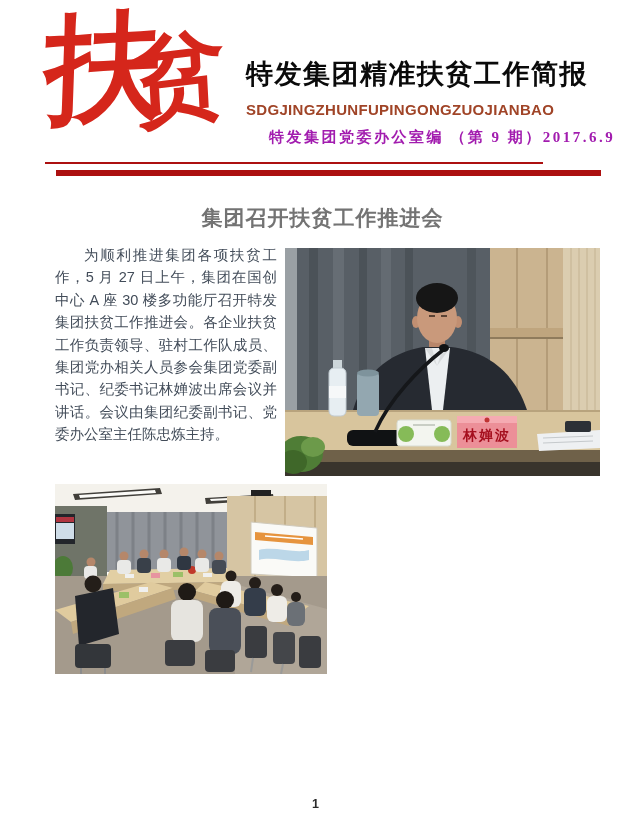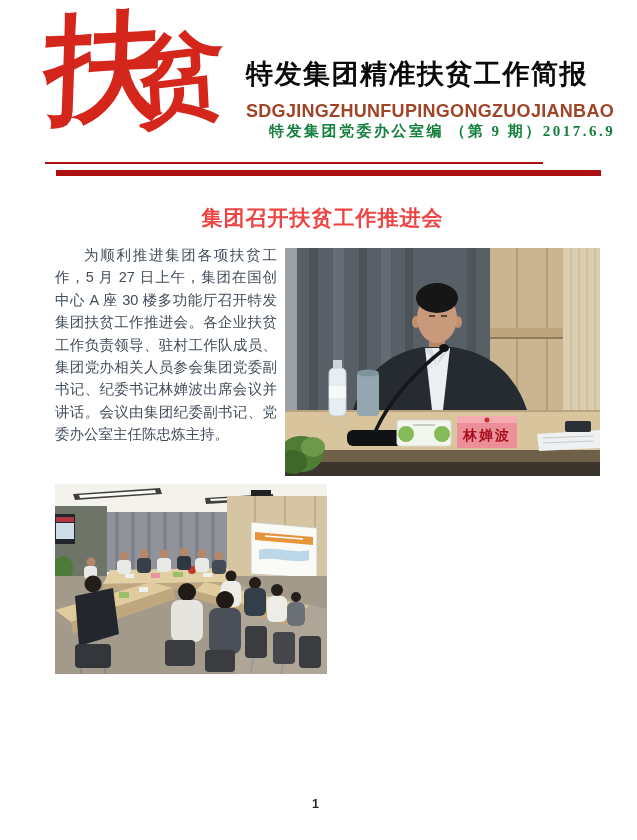--- a/index.html
+++ b/index.html
@@ -10,28 +10,28 @@
     font-family:"Liberation Sans", sans-serif;
   }
   
   .logo { position:absolute; left:46px; top:22px; width:190px; height:145px; color:#d5261b; }
   .logo .c1 { position:absolute; left:0px; top:-14px; font-size:118px; font-weight:bold;
               font-family:"DejaVu Serif", serif; transform:skewX(-5deg) rotate(-3deg); line-height:1; }
   .logo .c2 { position:absolute; left:86px; top:8px; font-size:94px; font-weight:bold;
               font-family:"DejaVu Serif", serif; transform:rotate(-7deg) skewX(-4deg); line-height:1; }
   .head-text { position:absolute; left:246px; top:56px; width:380px; }
   .main-title { font-size:27px; font-weight:bold; color:#0a0a0a; letter-spacing:1.5px; white-space:nowrap; }
-  .pinyin { margin-top:9px; font-size:18px; font-weight:bold; color:#a04427; letter-spacing:0.3px; white-space:nowrap; }
-  .issue-line { font-size:15px; font-weight:bold; color:#15803d;
+  .pinyin { margin-top:9px; font-size:15px; font-weight:bold; color:#a04427; letter-spacing:0.3px; white-space:nowrap; }
+  .issue-line { margin-top:10px; font-size:15px; font-weight:bold; color:#a21caf;
                 letter-spacing:2.5px; font-family:"Liberation Serif", serif; white-space:nowrap;padding-left:23px; }
   .rule-thin  { position:absolute; left:45px; top:162px; width:498px; height:2px; background:#ac1010; }
   .rule-thick { position:absolute; left:56px; top:170px; width:545px; height:6px; background:#ac1010; }
   
   .article-title { position:absolute; left:45px; top:204px; width:555px; text-align:center;
-                   font-size:21px; font-weight:bold; color:#ef4444; letter-spacing:1px; }
+                   font-size:21px; font-weight:bold; color:#737373; letter-spacing:1px; }
   .article-body { position:absolute; left:55px; top:244px; width:545px;
                   font-size:14.5px; line-height:22.4px; color:#424c59; text-align:justify; }
   .article-body p { margin:0 0 10px 0; text-indent:2em; }
   .photo { display:block; }
   .photo svg { display:block; }
   .photo-speaker { float:right; width:315px; height:228px; margin:4px 0 6px 8px; }
   .photo-meeting { float:left; width:272px; height:190px; margin:2px 12px 0 0; }
   .page-num { position:absolute; left:0; right:6px; top:797px; text-align:center;
               font-size:12.5px; font-weight:bold; color:#2b2b2b; }
 </style>

